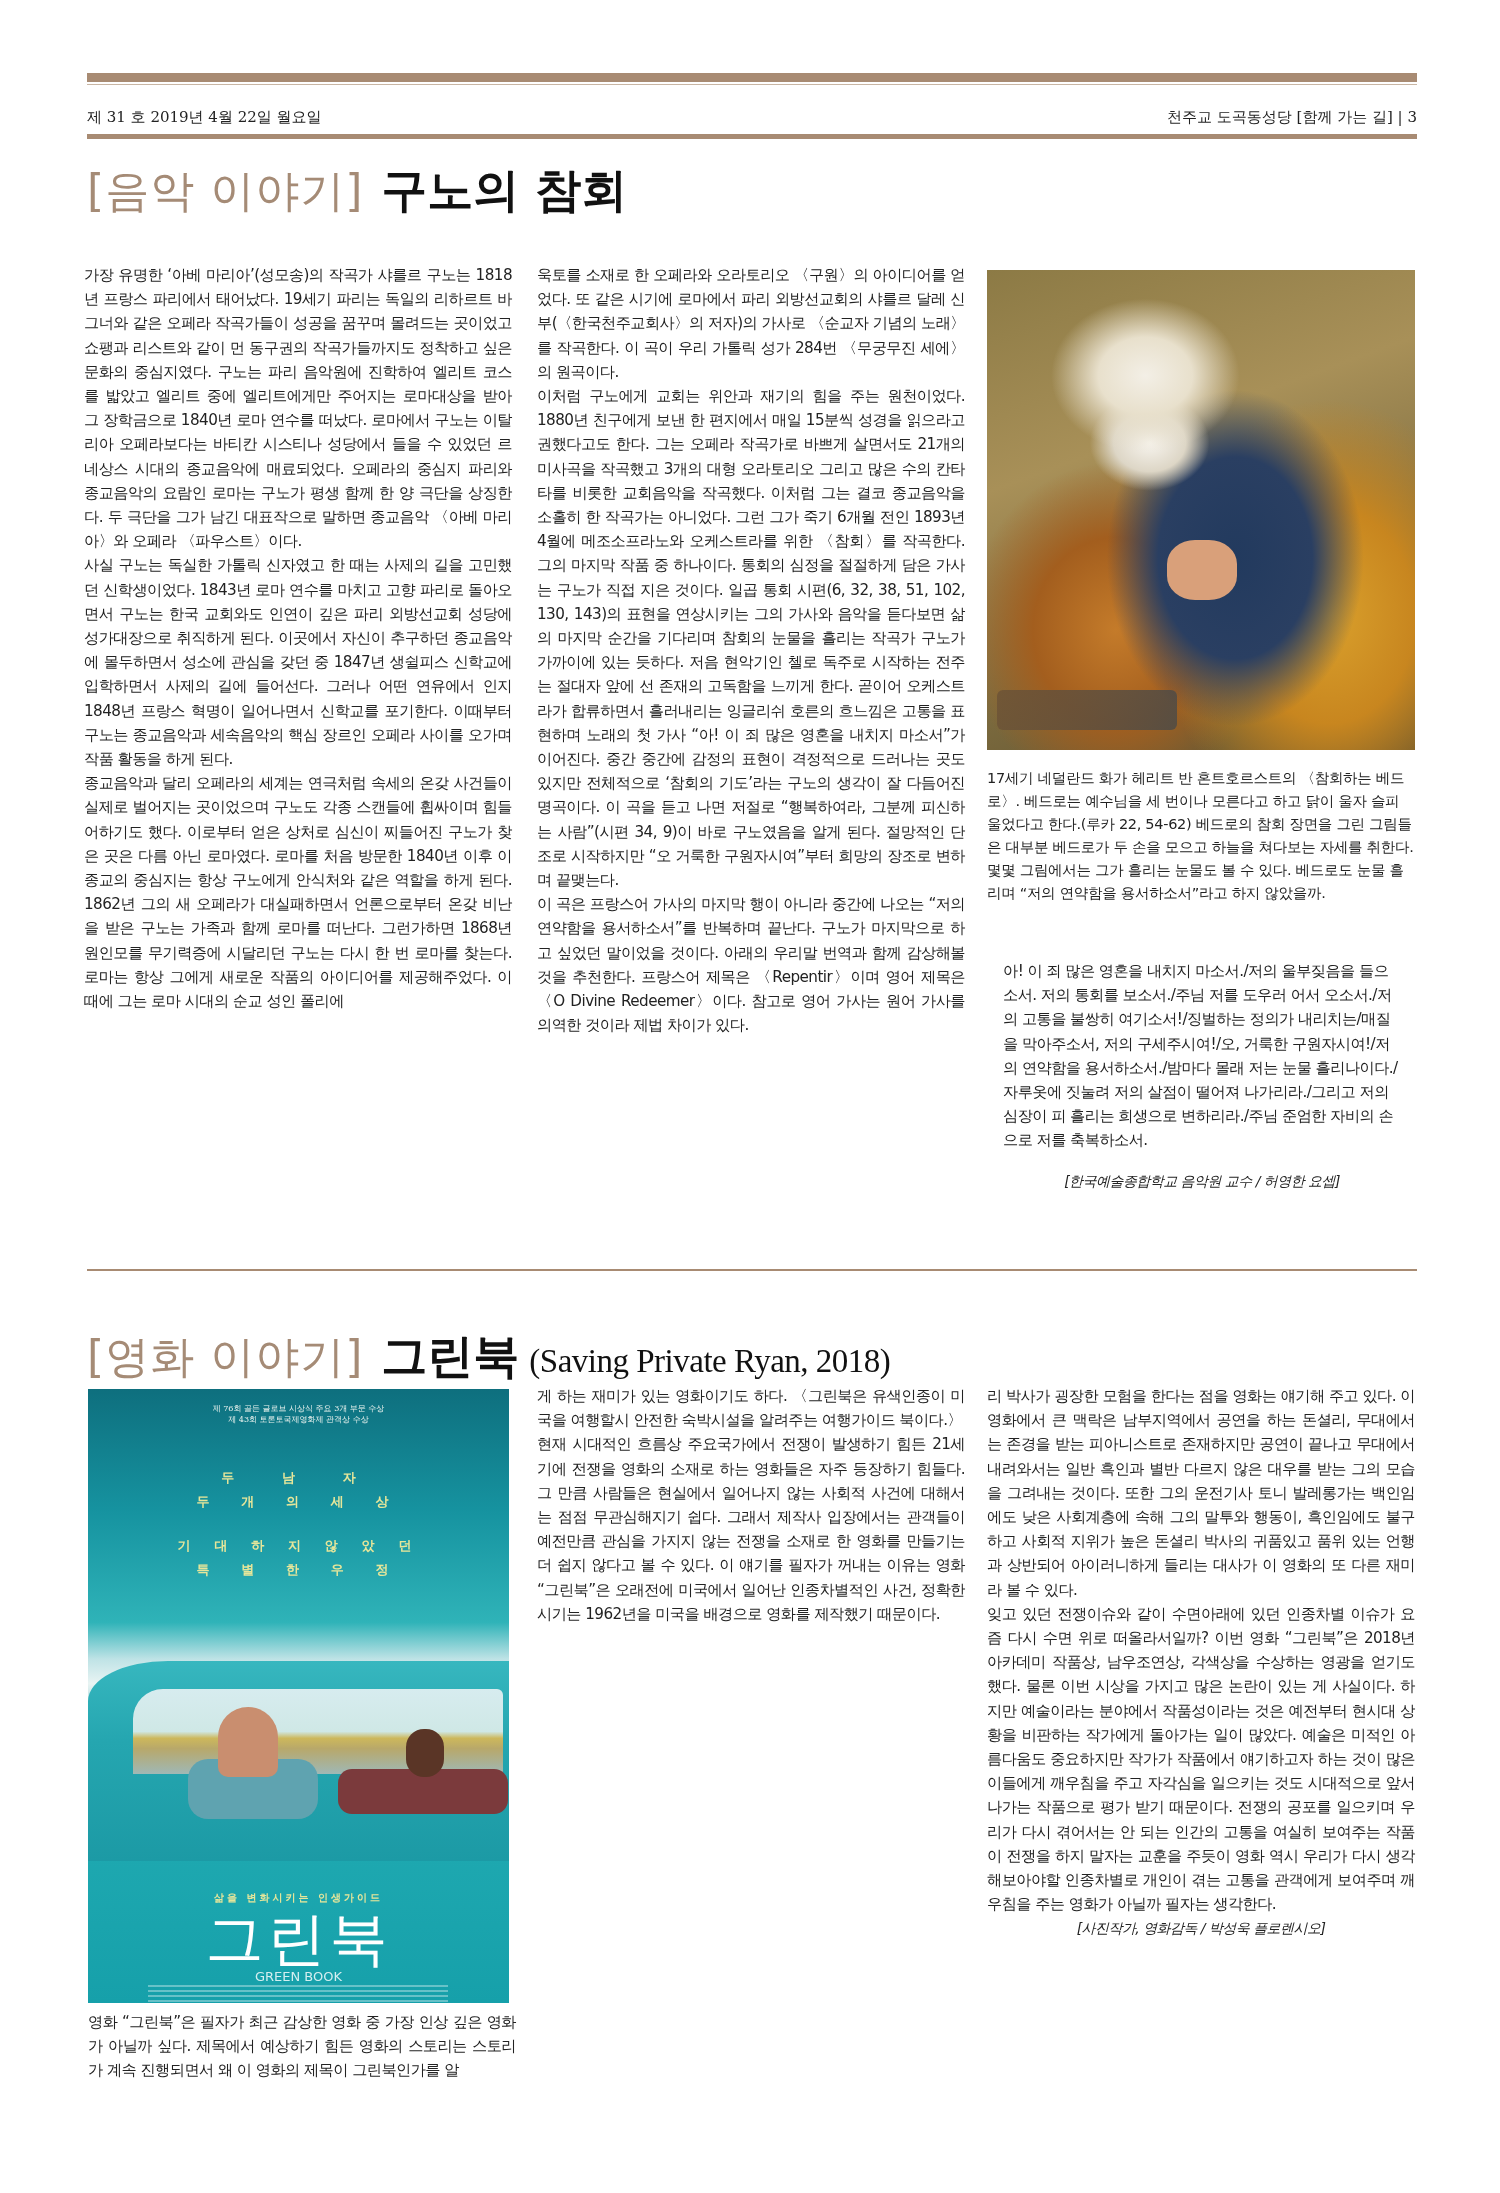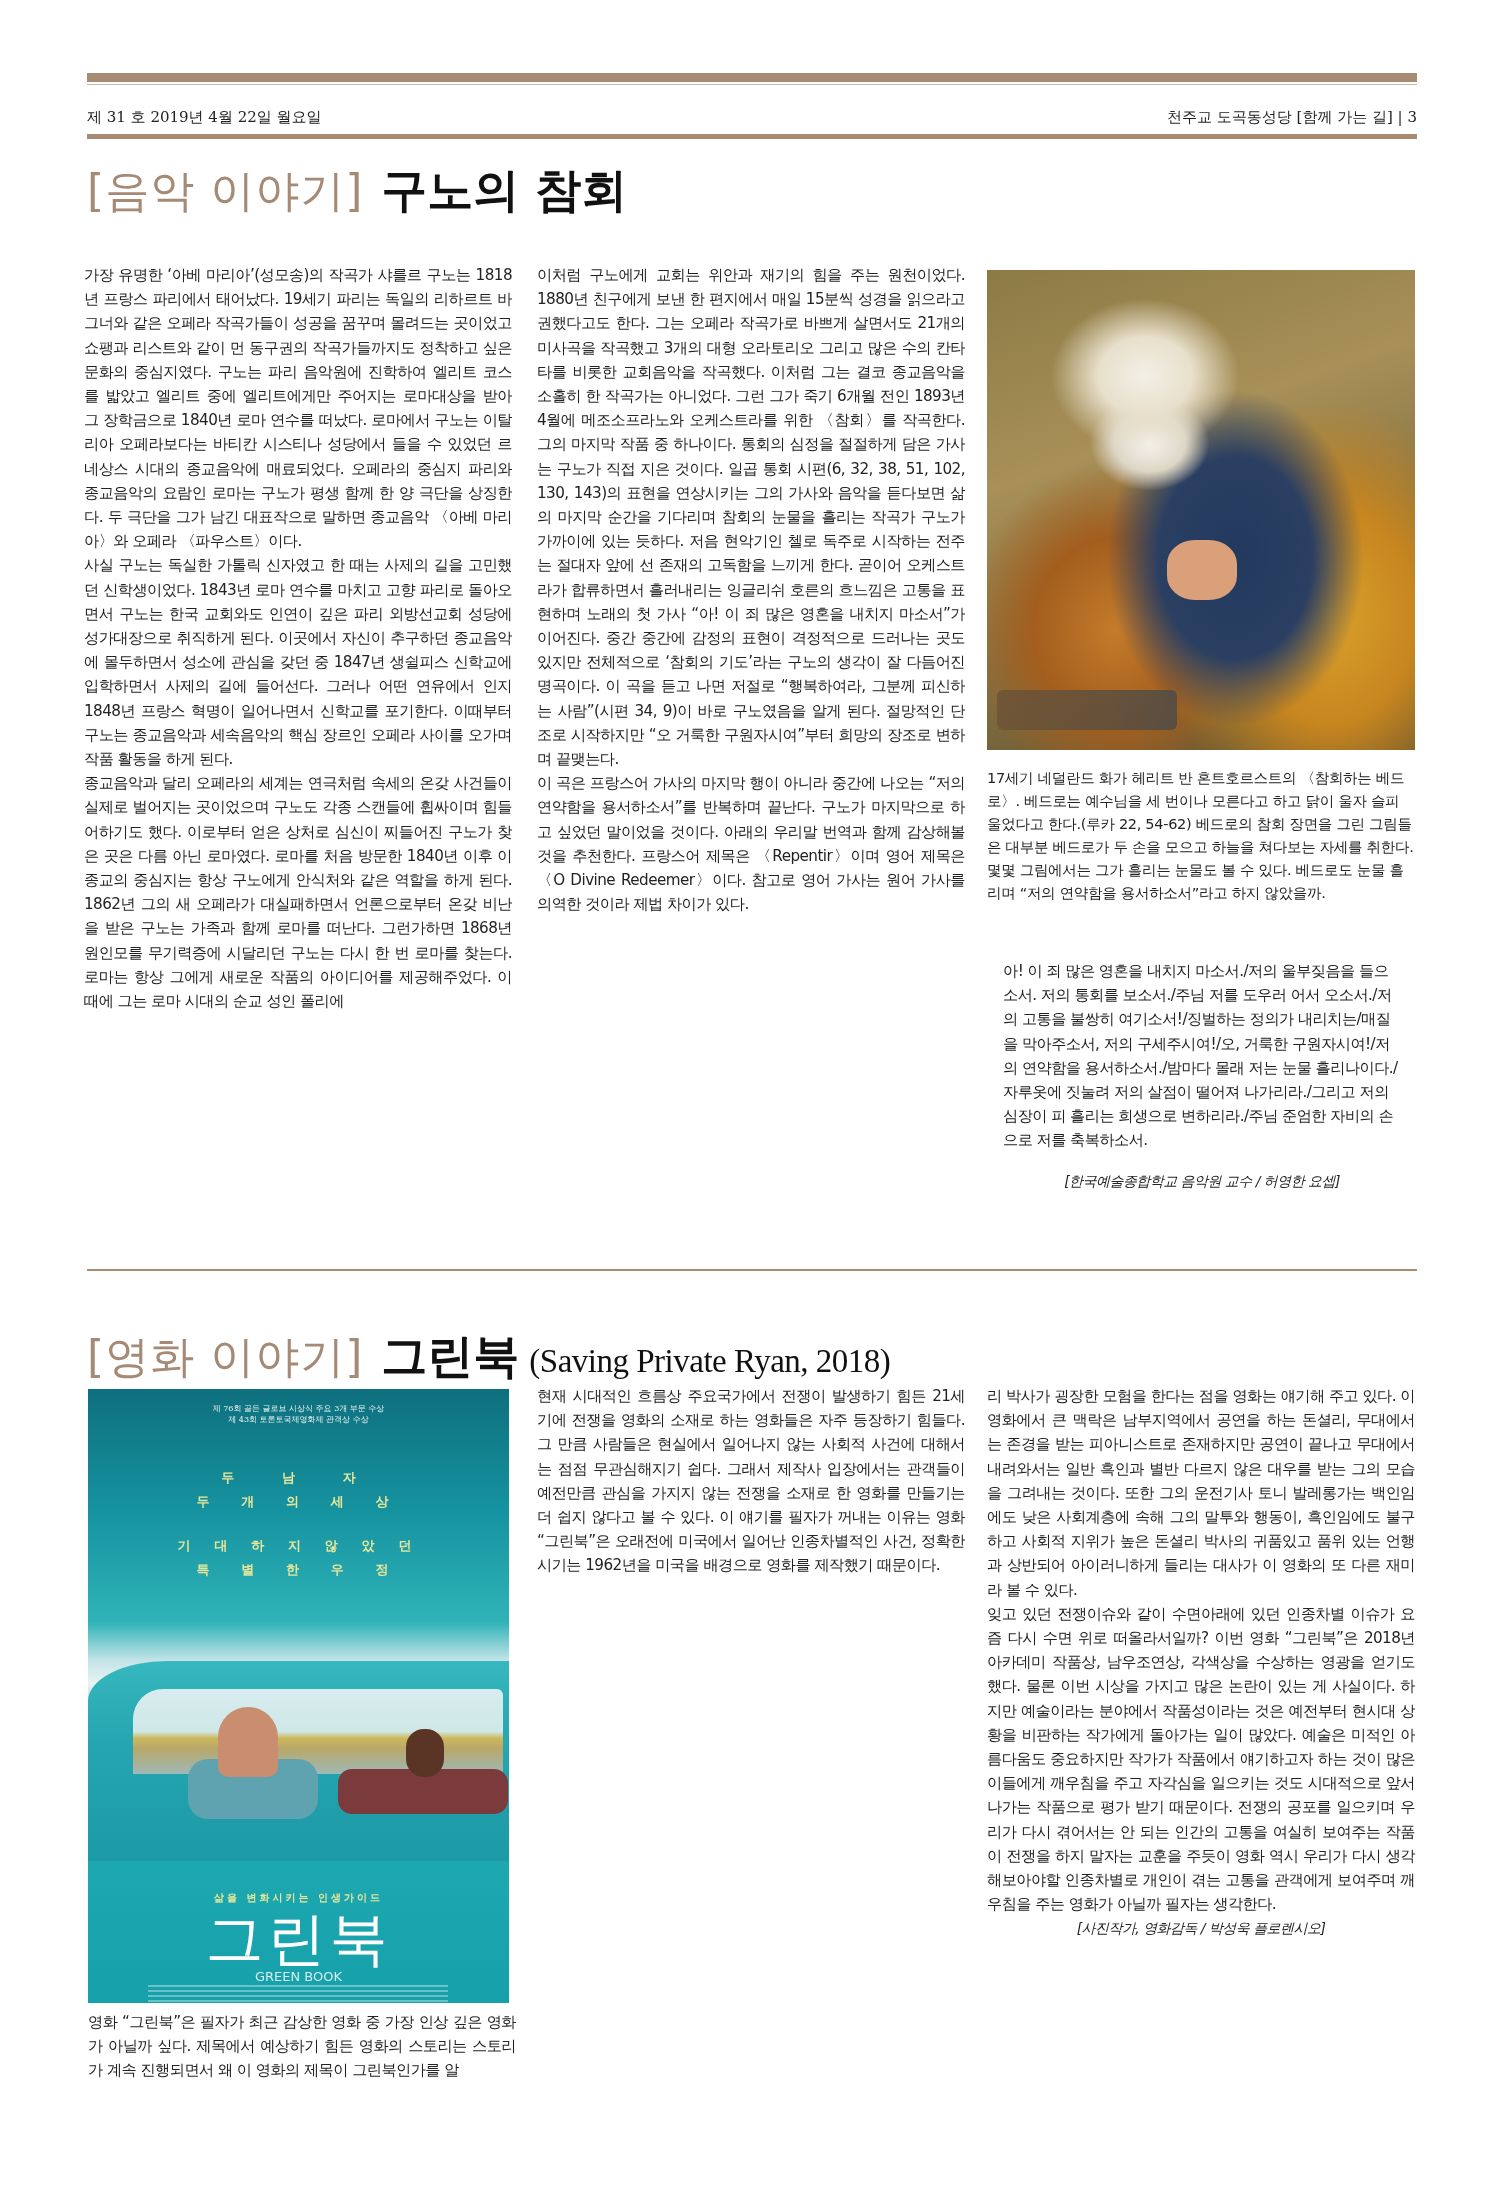--- a/index.html
+++ b/index.html
@@ -66,20 +66,21 @@
   <span class="tag">[음악 이야기]</span><span class="main">구노의 참회</span>
 </div>
 
 <div class="col col1">
   <p>가장 유명한 ‘아베 마리아’(성모송)의 작곡가 샤를르 구노는 1818년 프랑스 파리에서 태어났다. 19세기 파리는 독일의 리하르트 바그너와 같은 오페라 작곡가들이 성공을 꿈꾸며 몰려드는 곳이었고 쇼팽과 리스트와 같이 먼 동구권의 작곡가들까지도 정착하고 싶은 문화의 중심지였다. 구노는 파리 음악원에 진학하여 엘리트 코스를 밟았고 엘리트 중에 엘리트에게만 주어지는 로마대상을 받아 그 장학금으로 1840년 로마 연수를 떠났다. 로마에서 구노는 이탈리아 오페라보다는 바티칸 시스티나 성당에서 들을 수 있었던 르네상스 시대의 종교음악에 매료되었다. 오페라의 중심지 파리와 종교음악의 요람인 로마는 구노가 평생 함께 한 양 극단을 상징한다. 두 극단을 그가 남긴 대표작으로 말하면 종교음악 〈아베 마리아〉와 오페라 〈파우스트〉이다.</p>
   <p>사실 구노는 독실한 가톨릭 신자였고 한 때는 사제의 길을 고민했던 신학생이었다. 1843년 로마 연수를 마치고 고향 파리로 돌아오면서 구노는 한국 교회와도 인연이 깊은 파리 외방선교회 성당에 성가대장으로 취직하게 된다. 이곳에서 자신이 추구하던 종교음악에 몰두하면서 성소에 관심을 갖던 중 1847년 생쉴피스 신학교에 입학하면서 사제의 길에 들어선다. 그러나 어떤 연유에서 인지 1848년 프랑스 혁명이 일어나면서 신학교를 포기한다. 이때부터 구노는 종교음악과 세속음악의 핵심 장르인 오페라 사이를 오가며 작품 활동을 하게 된다.</p>
   <p>종교음악과 달리 오페라의 세계는 연극처럼 속세의 온갖 사건들이 실제로 벌어지는 곳이었으며 구노도 각종 스캔들에 휩싸이며 힘들어하기도 했다. 이로부터 얻은 상처로 심신이 찌들어진 구노가 찾은 곳은 다름 아닌 로마였다. 로마를 처음 방문한 1840년 이후 이 종교의 중심지는 항상 구노에게 안식처와 같은 역할을 하게 된다. 1862년 그의 새 오페라가 대실패하면서 언론으로부터 온갖 비난을 받은 구노는 가족과 함께 로마를 떠난다. 그런가하면 1868년 원인모를 무기력증에 시달리던 구노는 다시 한 번 로마를 찾는다. 로마는 항상 그에게 새로운 작품의 아이디어를 제공해주었다. 이때에 그는 로마 시대의 순교 성인 폴리에</p>
 </div>
 
 <div class="col col2">
+  <p>욱토를 소재로 한 오페라와 오라토리오 〈구원〉의 아이디어를 얻었다. 또 같은 시기에 로마에서 파리 외방선교회의 샤를르 달레 신부(〈한국천주교회사〉의 저자)의 가사로 〈순교자 기념의 노래〉를 작곡한다. 이 곡이 우리 가톨릭 성가 284번 〈무궁무진 세에〉의 원곡이다.</p>
   <p>이처럼 구노에게 교회는 위안과 재기의 힘을 주는 원천이었다. 1880년 친구에게 보낸 한 편지에서 매일 15분씩 성경을 읽으라고 권했다고도 한다. 그는 오페라 작곡가로 바쁘게 살면서도 21개의 미사곡을 작곡했고 3개의 대형 오라토리오 그리고 많은 수의 칸타타를 비롯한 교회음악을 작곡했다. 이처럼 그는 결코 종교음악을 소홀히 한 작곡가는 아니었다. 그런 그가 죽기 6개월 전인 1893년 4월에 메조소프라노와 오케스트라를 위한 〈참회〉를 작곡한다. 그의 마지막 작품 중 하나이다. 통회의 심정을 절절하게 담은 가사는 구노가 직접 지은 것이다. 일곱 통회 시편(6, 32, 38, 51, 102, 130, 143)의 표현을 연상시키는 그의 가사와 음악을 듣다보면 삶의 마지막 순간을 기다리며 참회의 눈물을 흘리는 작곡가 구노가 가까이에 있는 듯하다. 저음 현악기인 첼로 독주로 시작하는 전주는 절대자 앞에 선 존재의 고독함을 느끼게 한다. 곧이어 오케스트라가 합류하면서 흘러내리는 잉글리쉬 호른의 흐느낌은 고통을 표현하며 노래의 첫 가사 “아! 이 죄 많은 영혼을 내치지 마소서”가 이어진다. 중간 중간에 감정의 표현이 격정적으로 드러나는 곳도 있지만 전체적으로 ‘참회의 기도’라는 구노의 생각이 잘 다듬어진 명곡이다. 이 곡을 듣고 나면 저절로 “행복하여라, 그분께 피신하는 사람”(시편 34, 9)이 바로 구노였음을 알게 된다. 절망적인 단조로 시작하지만 “오 거룩한 구원자시여”부터 희망의 장조로 변하며 끝맺는다.</p>
   <p>이 곡은 프랑스어 가사의 마지막 행이 아니라 중간에 나오는 “저의 연약함을 용서하소서”를 반복하며 끝난다. 구노가 마지막으로 하고 싶었던 말이었을 것이다. 아래의 우리말 번역과 함께 감상해볼 것을 추천한다. 프랑스어 제목은 〈Repentir〉이며 영어 제목은 〈O Divine Redeemer〉이다. 참고로 영어 가사는 원어 가사를 의역한 것이라 제법 차이가 있다.</p>
 </div>
 
 <div class="painting">
   <div class="hands"></div>
   <div class="keys"></div>
 </div>
 
 <div class="caption">17세기 네덜란드 화가 헤리트 반 혼트호르스트의 〈참회하는 베드로〉. 베드로는 예수님을 세 번이나 모른다고 하고 닭이 울자 슬피 울었다고 한다.(루카 22, 54-62) 베드로의 참회 장면을 그린 그림들은 대부분 베드로가 두 손을 모으고 하늘을 쳐다보는 자세를 취한다. 몇몇 그림에서는 그가 흘리는 눈물도 볼 수 있다. 베드로도 눈물 흘리며 “저의 연약함을 용서하소서”라고 하지 않았을까.</div>
@@ -115,20 +116,21 @@
   <div class="eng">GREEN BOOK</div>
   <div class="credits"></div>
 
 </div>
 
 <div class="col col4">
   <p>영화 “그린북”은 필자가 최근 감상한 영화 중 가장 인상 깊은 영화가 아닐까 싶다. 제목에서 예상하기 힘든 영화의 스토리는 스토리가 계속 진행되면서 왜 이 영화의 제목이 그린북인가를 알</p>
 </div>
 
 <div class="col col5">
+  <p>게 하는 재미가 있는 영화이기도 하다. 〈그린북은 유색인종이 미국을 여행할시 안전한 숙박시설을 알려주는 여행가이드 북이다.〉</p>
   <p>현재 시대적인 흐름상 주요국가에서 전쟁이 발생하기 힘든 21세기에 전쟁을 영화의 소재로 하는 영화들은 자주 등장하기 힘들다. 그 만큼 사람들은 현실에서 일어나지 않는 사회적 사건에 대해서는 점점 무관심해지기 쉽다. 그래서 제작사 입장에서는 관객들이 예전만큼 관심을 가지지 않는 전쟁을 소재로 한 영화를 만들기는 더 쉽지 않다고 볼 수 있다. 이 얘기를 필자가 꺼내는 이유는 영화 “그린북”은 오래전에 미국에서 일어난 인종차별적인 사건, 정확한 시기는 1962년을 미국을 배경으로 영화를 제작했기 때문이다.</p>
 </div>
 
 <div class="col col6">
   <p>리 박사가 굉장한 모험을 한다는 점을 영화는 얘기해 주고 있다. 이 영화에서 큰 맥락은 남부지역에서 공연을 하는 돈셜리, 무대에서는 존경을 받는 피아니스트로 존재하지만 공연이 끝나고 무대에서 내려와서는 일반 흑인과 별반 다르지 않은 대우를 받는 그의 모습을 그려내는 것이다. 또한 그의 운전기사 토니 발레롱가는 백인임에도 낮은 사회계층에 속해 그의 말투와 행동이, 흑인임에도 불구하고 사회적 지위가 높은 돈셜리 박사의 귀품있고 품위 있는 언행과 상반되어 아이러니하게 들리는 대사가 이 영화의 또 다른 재미라 볼 수 있다.</p>
   <p>잊고 있던 전쟁이슈와 같이 수면아래에 있던 인종차별 이슈가 요즘 다시 수면 위로 떠올라서일까? 이번 영화 “그린북”은 2018년 아카데미 작품상, 남우조연상, 각색상을 수상하는 영광을 얻기도 했다. 물론 이번 시상을 가지고 많은 논란이 있는 게 사실이다. 하지만 예술이라는 분야에서 작품성이라는 것은 예전부터 현시대 상황을 비판하는 작가에게 돌아가는 일이 많았다. 예술은 미적인 아름다움도 중요하지만 작가가 작품에서 얘기하고자 하는 것이 많은 이들에게 깨우침을 주고 자각심을 일으키는 것도 시대적으로 앞서나가는 작품으로 평가 받기 때문이다. 전쟁의 공포를 일으키며 우리가 다시 겪어서는 안 되는 인간의 고통을 여실히 보여주는 작품이 전쟁을 하지 말자는 교훈을 주듯이 영화 역시 우리가 다시 생각해보아야할 인종차별로 개인이 겪는 고통을 관객에게 보여주며 깨우침을 주는 영화가 아닐까 필자는 생각한다.</p>
   <p class="byline">[사진작가, 영화감독 / 박성욱 플로렌시오]</p>
 </div>
 
 </body></html>

